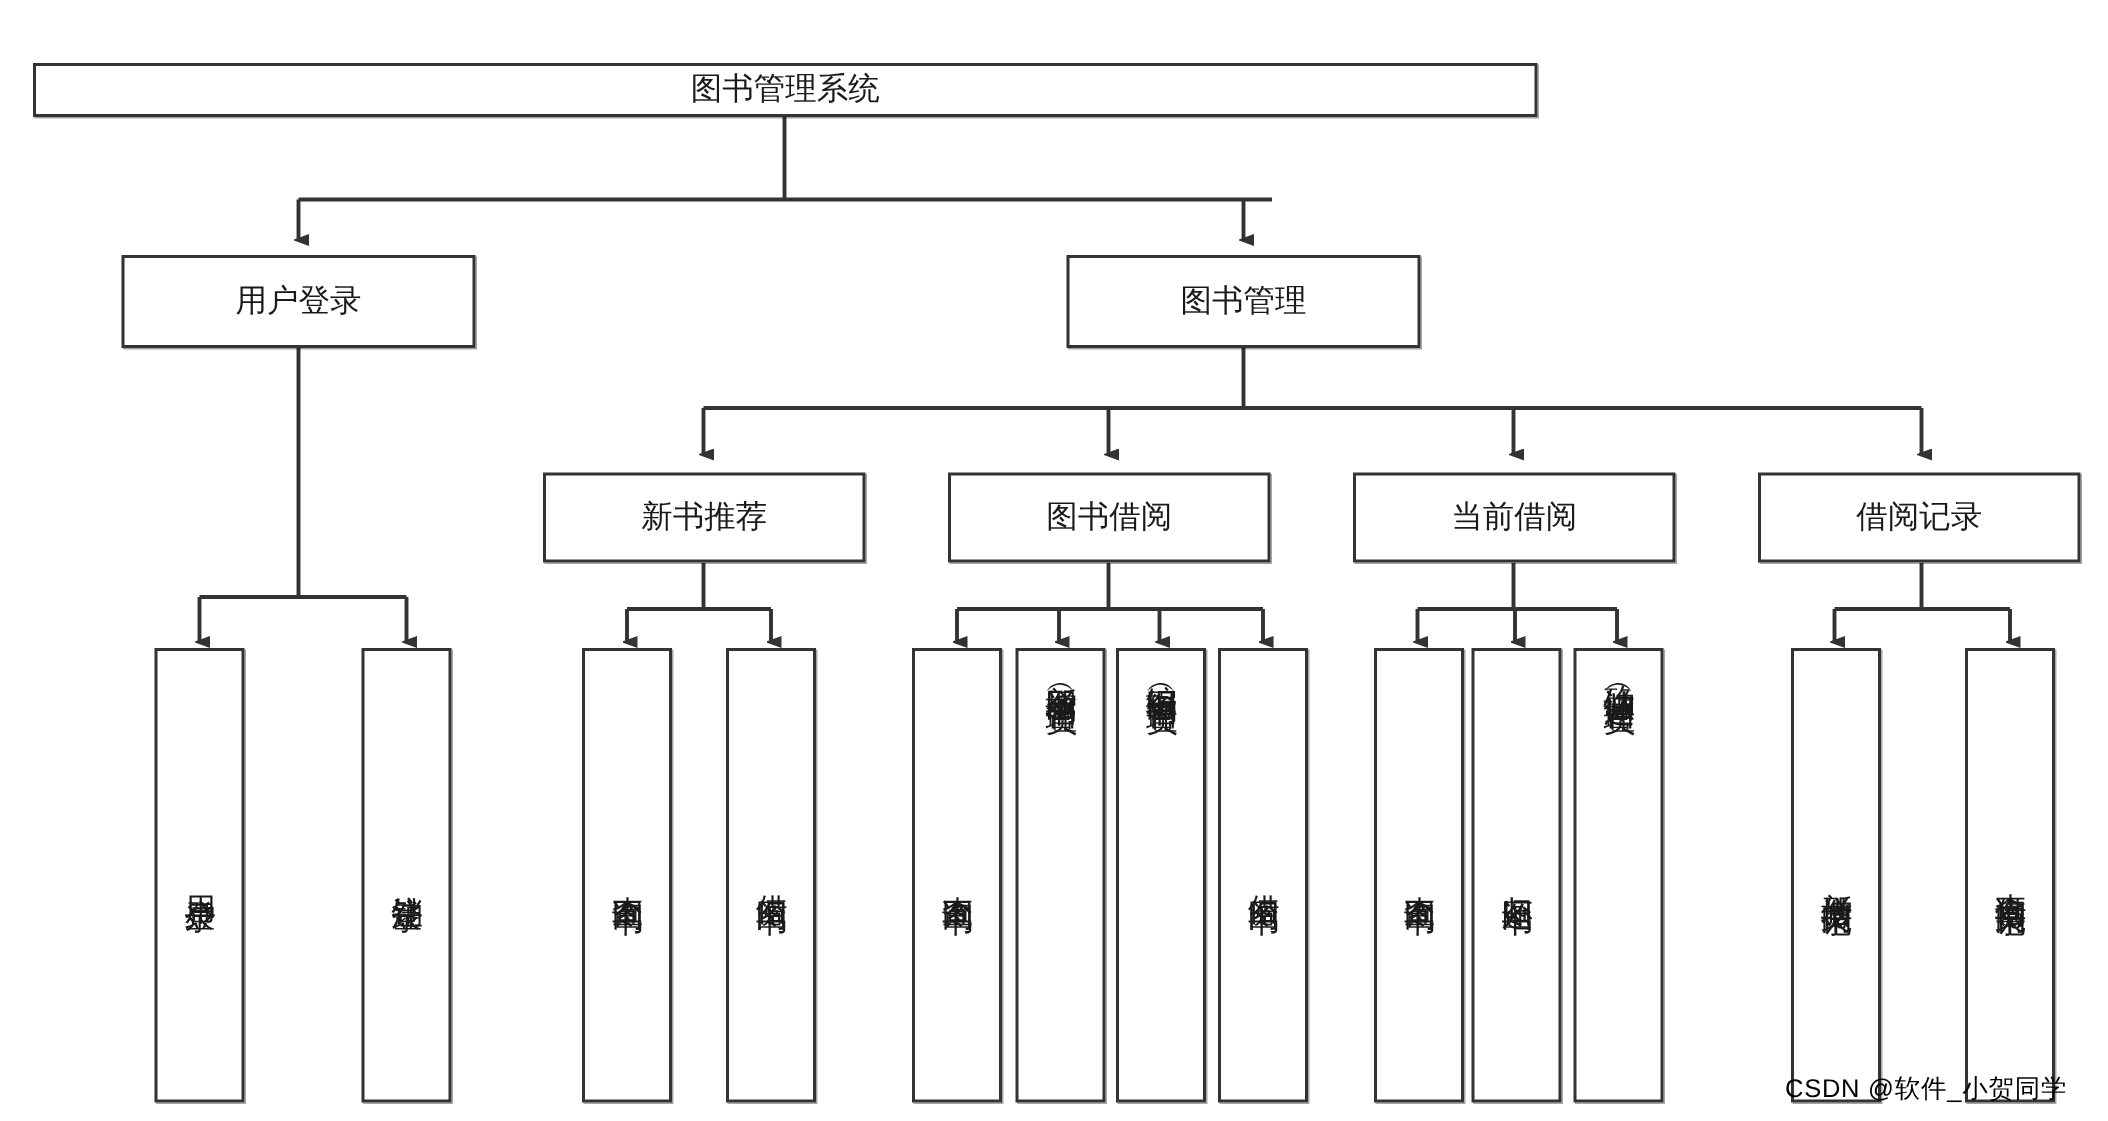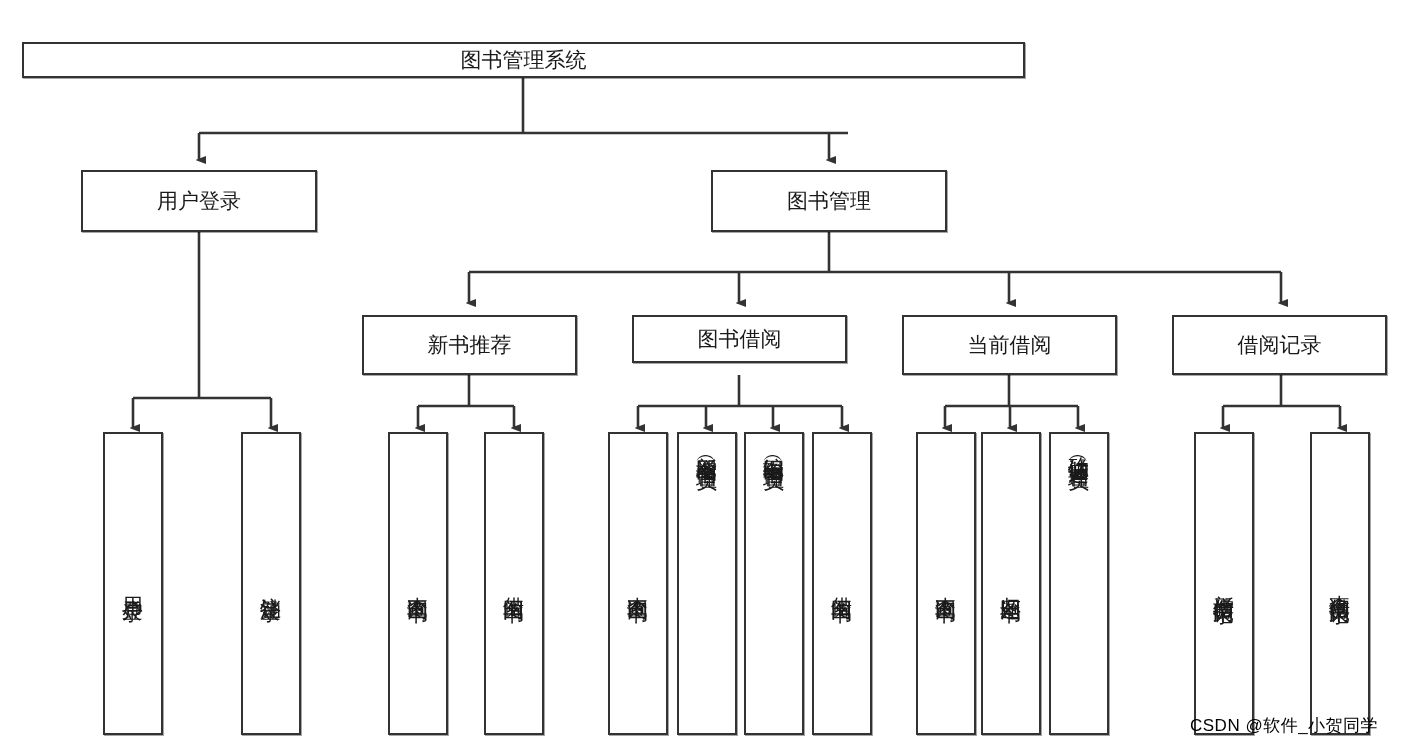--- a/index.html
+++ b/index.html
@@ -135,21 +135,21 @@
   <div class="node horizontal" style="left:81px; top:170px; width:236px; height:62px;">
     <span class="label">用户登录</span>
   </div>
   <div class="node horizontal" style="left:711px; top:170px; width:236px; height:62px;">
     <span class="label">图书管理</span>
   </div>
 
   <div class="node horizontal" style="left:362px; top:315px; width:215px; height:60px;">
     <span class="label">新书推荐</span>
   </div>
-  <div class="node horizontal" style="left:632px; top:315px; width:215px; height:48px;">
+  <div class="node horizontal" style="left:632px; top:315px; width:215px; height:60px;">
     <span class="label">图书借阅</span>
   </div>
   <div class="node horizontal" style="left:1172px; top:315px; width:215px; height:60px;">
     <span class="label">借阅记录</span>
   </div>
   <div class="node horizontal" style="left:902px; top:315px; width:215px; height:60px;">
     <span class="label">当前借阅</span>
   </div>
 
   <div class="node vertical centered" style="left:103px; top:432px; width:60px; height:303px;">

